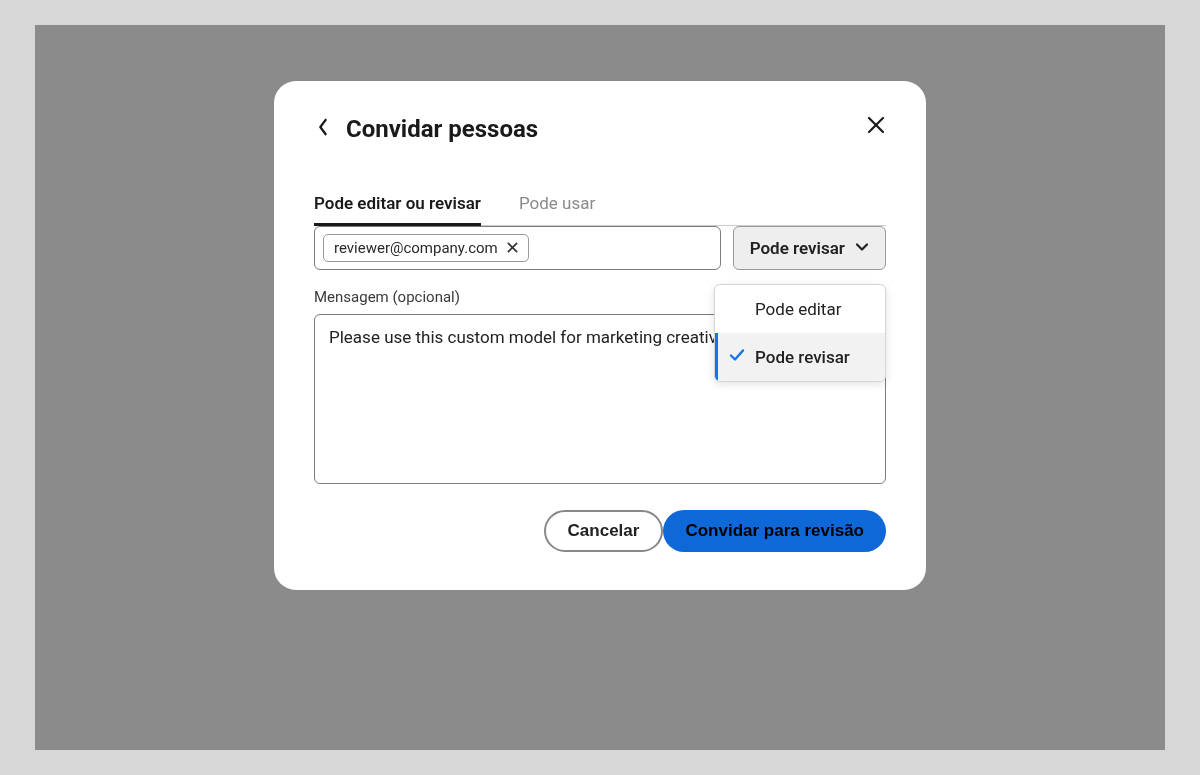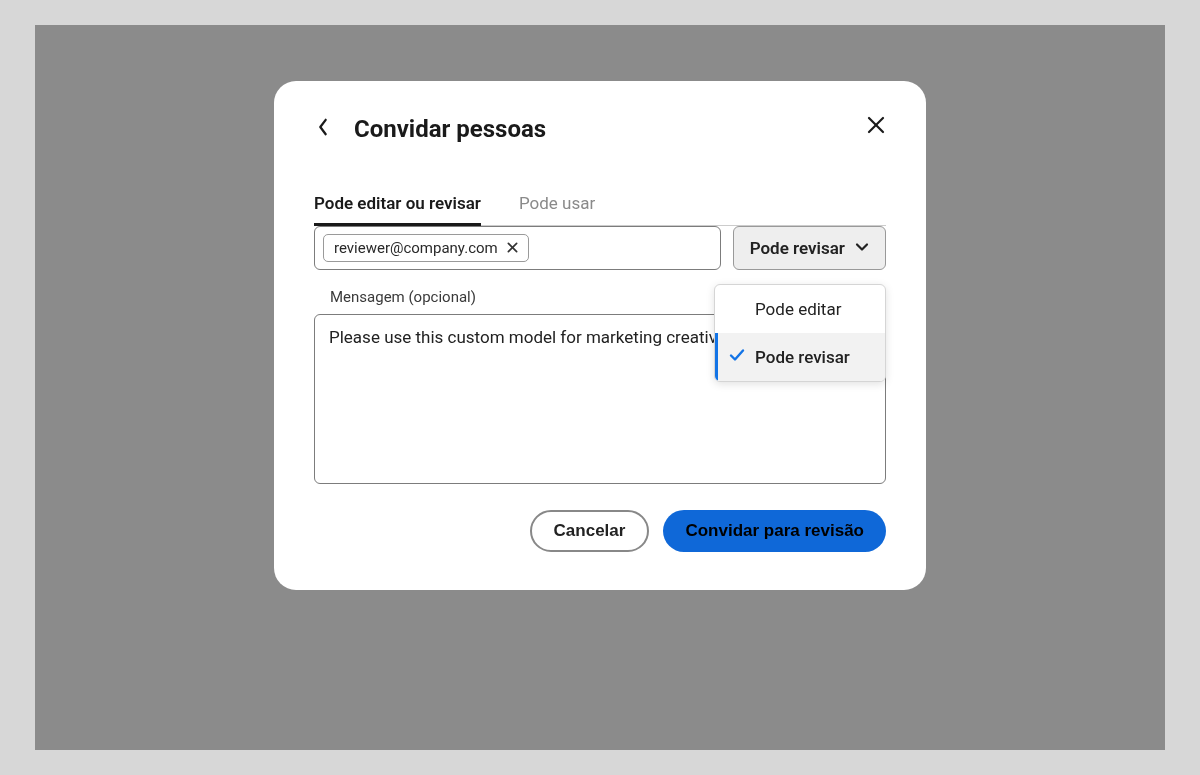--- a/index.html
+++ b/index.html
@@ -24,21 +24,21 @@
   .dialog {
     background: #fff;
     width: 652px;
     border-radius: 22px;
     padding: 34px 40px 38px 40px;
     position: relative;
   }
   .dialog-header {
     display: flex;
     align-items: center;
-    gap: 22px;
+    gap: 14px;
     margin-bottom: 50px;
   }
   .back-btn {
     width: 18px;
     height: 18px;
     display: flex;
     align-items: center;
     justify-content: center;
     cursor: pointer;
   }
@@ -175,37 +175,35 @@
     left: 14px;
     top: 50%;
     transform: translateY(-50%);
     color: #1374e6;
   }
   .dropdown-check svg { width: 16px; height: 16px; }
   .msg-label {
     font-size: 15px;
     color: #3a3a3a;
     margin-bottom: 8px;
-    margin-left: 16px;
   }
   .msg-area {
     width: 100%;
     height: 170px;
     border: 1px solid #7c7c7c;
     border-radius: 6px;
     padding: 12px 14px;
     font-size: 17px;
     font-family: inherit;
     color: #222;
     resize: none;
   }
   .footer {
     display: flex;
     justify-content: flex-end;
-    gap: 14px;
     margin-top: 22px;
   }
   .btn {
     height: 42px;
     padding: 0 22px;
     border-radius: 22px;
     font-size: 17px;
     font-weight: 700;
     cursor: pointer;
     display: inline-flex;

